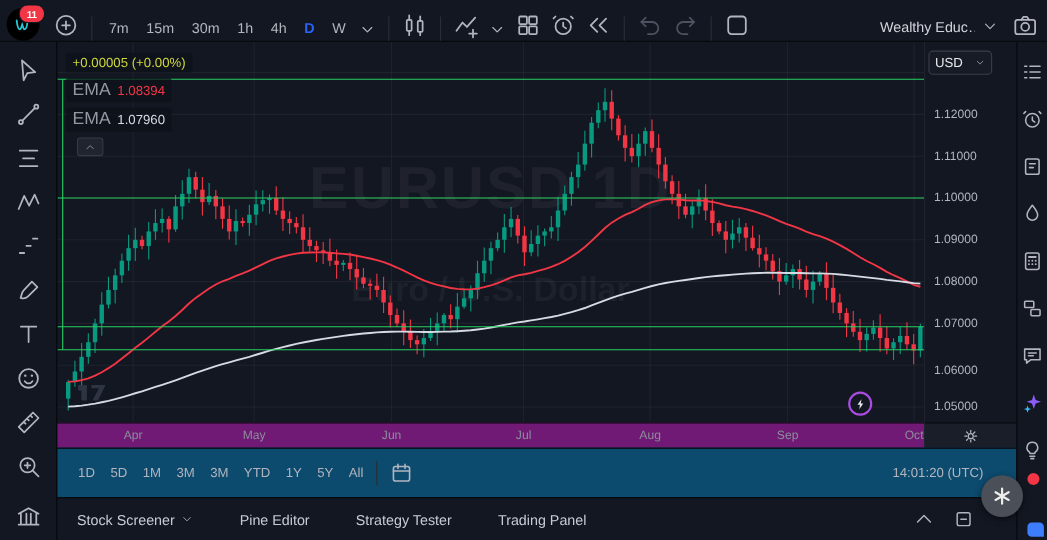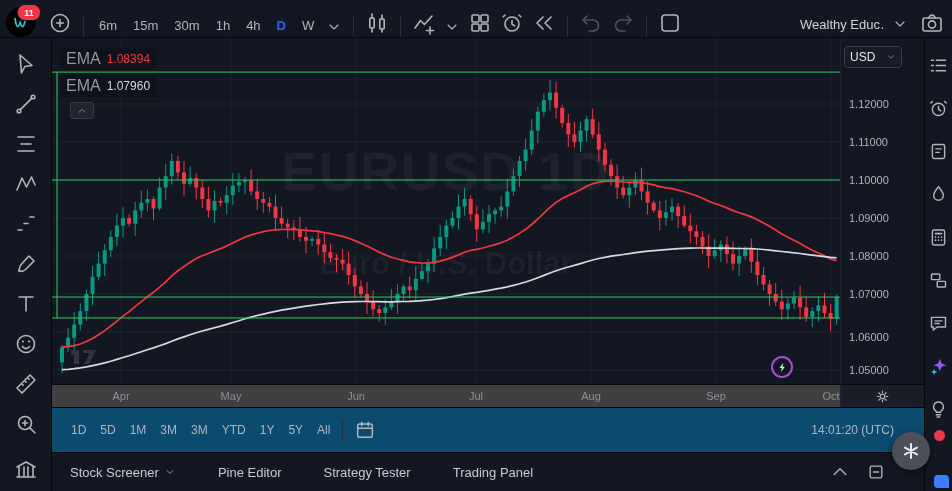--- a/index.html
+++ b/index.html
@@ -63,21 +63,21 @@
     box-sizing:border-box;font-size:11px;color:#b2b5be;z-index:8;cursor:ns-resize}
   .tick{position:absolute;left:8px;height:12px;line-height:12px}
   #usd-select{position:absolute;left:3px;top:8px;width:58px;height:22px;border:1px solid #3a3e4a;border-radius:4px;
     background:#171b26;display:flex;align-items:center;justify-content:space-between;padding:0 5px;
     font-size:12px;color:#e8e9ed;cursor:pointer;box-sizing:border-box}
   #usd-select svg{width:10px;height:10px}
   #price-badge{position:absolute;left:2px;top:244px;width:78px;border-radius:2px;text-align:center;
     font-size:11px;font-weight:700;padding:2px 0;z-index:9;line-height:13px}
 
   
-  #time-axis{position:absolute;left:52px;top:384px;width:788px;height:23px;background:#404040;border-top:1px solid #07090e;
+  #time-axis{position:absolute;left:52px;top:384px;width:788px;height:23px;background:#701a75;border-top:1px solid #07090e;
     box-sizing:border-box;font-size:11px;color:#8b8f9b;z-index:8;cursor:ew-resize}
   .month{position:absolute;top:5px;transform:translateX(-50%)}
   #axis-corner{position:absolute;left:840px;top:384px;width:84px;height:23px;background:#191e29;border-top:1px solid #07090e;
     border-left:1px solid #20242f;box-sizing:border-box;display:flex;align-items:center;justify-content:center;z-index:8}
   #axis-corner .icon{width:17px;height:17px}
 
   
   #range-toolbar{position:absolute;left:52px;top:407px;width:872px;height:45px;background:#0c4a6e;border-top:1px solid #06080c;
     display:flex;align-items:center;padding:0 30px 0 12px;box-sizing:border-box;font-size:12px;color:#b2b5be;z-index:10}
   .range-btn{padding:4px 7px;border-radius:4px;cursor:pointer}
@@ -113,21 +113,21 @@
       <span id="notif-badge">11</span>
     </div>
     <div class="icon tb-icon">
       <svg class="si" viewBox="0 0 24 24">
           <circle cx="12" cy="12" r="8.5"></circle>
           <path d="M12 8.5v7M8.5 12h7"></path>
         </svg>
     </div>
     <div class="sep"></div>
 
-    <span class="tf-btn">6m</span>
+    <span class="tf-btn">7m</span>
     <span class="tf-btn">15m</span>
     <span class="tf-btn">30m</span>
     <span class="tf-btn">1h</span>
     <span class="tf-btn">4h</span>
     <span class="tf-btn active">D</span>
     <span class="tf-btn">W</span>
     <div class="icon chev">
       <svg class="si" viewBox="0 0 24 24">
           <path d="M6 9l6 6 6-6"></path>
         </svg>
@@ -559,20 +559,23 @@
         <polyline points="10,331.7 16.1,331.3 22.2,330.7 28.299999999999997,329.9 34.4,328.9 40.5,327.7 46.599999999999994,326.4 52.699999999999996,324.9 58.8,323.2 64.9,321.4 71,319.5 77.1,317.8 83.19999999999999,315.8 89.3,313.8 95.39999999999999,311.8 101.5,309.9 107.6,307.8 113.69999999999999,305.6 119.8,303.2 125.89999999999999,300.9 132,298.9 138.1,296.8 144.2,294.8 150.29999999999998,293.0 156.39999999999998,291.4 162.5,289.7 168.6,288.1 174.7,286.4 180.79999999999998,284.5 186.89999999999998,282.7 193,280.8 199.1,279.1 205.2,277.5 211.29999999999998,276.1 217.39999999999998,274.6 223.5,273.4 229.6,272.2 235.7,271.1 241.79999999999998,270.1 247.89999999999998,269.1 254,268.2 260.1,267.3 266.2,266.5 272.3,265.9 278.4,265.2 284.5,264.7 290.59999999999997,264.2 296.7,263.8 302.79999999999995,263.6 308.9,263.5 315,263.5 321.09999999999997,263.6 327.2,263.7 333.29999999999995,263.8 339.4,263.8 345.5,263.7 351.59999999999997,263.5 357.7,263.4 363.79999999999995,263.1 369.9,262.7 376,262.2 382.09999999999997,261.5 388.2,260.7 394.29999999999995,259.7 400.4,258.6 406.5,257.4 412.59999999999997,256.2 418.7,255.1 424.79999999999995,254.3 430.9,253.3 437,252.3 443.09999999999997,251.2 449.2,250.2 455.29999999999995,248.9 461.4,247.4 467.5,245.8 473.59999999999997,244.0 479.7,242.0 485.79999999999995,239.7 491.9,237.4 498,235.0 504.09999999999997,232.8 510.2,230.8 516.3,229.0 522.4,227.4 528.5,225.6 534.6,223.7 540.6999999999999,222.0 546.8,220.5 552.9,219.3 559,218.2 565.1,217.3 571.1999999999999,216.5 577.3,215.6 583.4,214.7 589.5,213.9 595.5999999999999,213.2 601.6999999999999,212.7 607.8,212.2 613.9,211.7 620,211.2 626.0999999999999,210.7 632.1999999999999,210.4 638.3,210.2 644.4,210.0 650.5,210.0 656.5999999999999,210.1 662.6999999999999,210.2 668.8,210.1 674.9,210.2 681,210.4 687.0999999999999,210.5 693.1999999999999,210.5 699.3,210.7 705.4,211.0 711.5,211.5 717.5999999999999,212.1 723.6999999999999,212.8 729.8,213.5 735.9,214.2 742,214.8 748.0999999999999,215.5 754.1999999999999,216.4 760.3,217.1 766.4,217.8 772.5,218.6 778.5999999999999,219.4 784.6999999999999,219.9" fill="none" stroke="#d6dae3" stroke-width="1.7"></polyline>
         <line x1="0" x2="788" y1="34.08000000000014" y2="34.08000000000014" stroke="#27d163" stroke-width="1"></line>
         <line x1="0" x2="788" y1="142.00000000000006" y2="142.00000000000006" stroke="#27d163" stroke-width="1"></line>
         <line x1="0" x2="788" y1="259.04000000000065" y2="259.04000000000065" stroke="#27d163" stroke-width="1"></line>
         <line x1="0" x2="788" y1="279.94000000000005" y2="279.94000000000005" stroke="#27d163" stroke-width="1"></line>
         <line x1="5" x2="5" y1="34.08000000000014" y2="279.94000000000005" stroke="#27d163" stroke-width="1"></line>
       </svg>
 
     <div id="legend">
       <div class="legend-row">
+        <span class="chip" style="color: rgb(205, 214, 63);">+0.00005 (+0.00%)</span>
+      </div>
+      <div class="legend-row">
         <span class="chip">
           <span class="ema-label">EMA</span>
           <span class="ema-value" style="color: rgb(242, 54, 69);">1.08394</span>
         </span>
       </div>
       <div class="legend-row">
         <span class="chip">
           <span class="ema-label">EMA</span>
           <span class="ema-value" style="color: rgb(214, 218, 227);">1.07960</span>
         </span>

